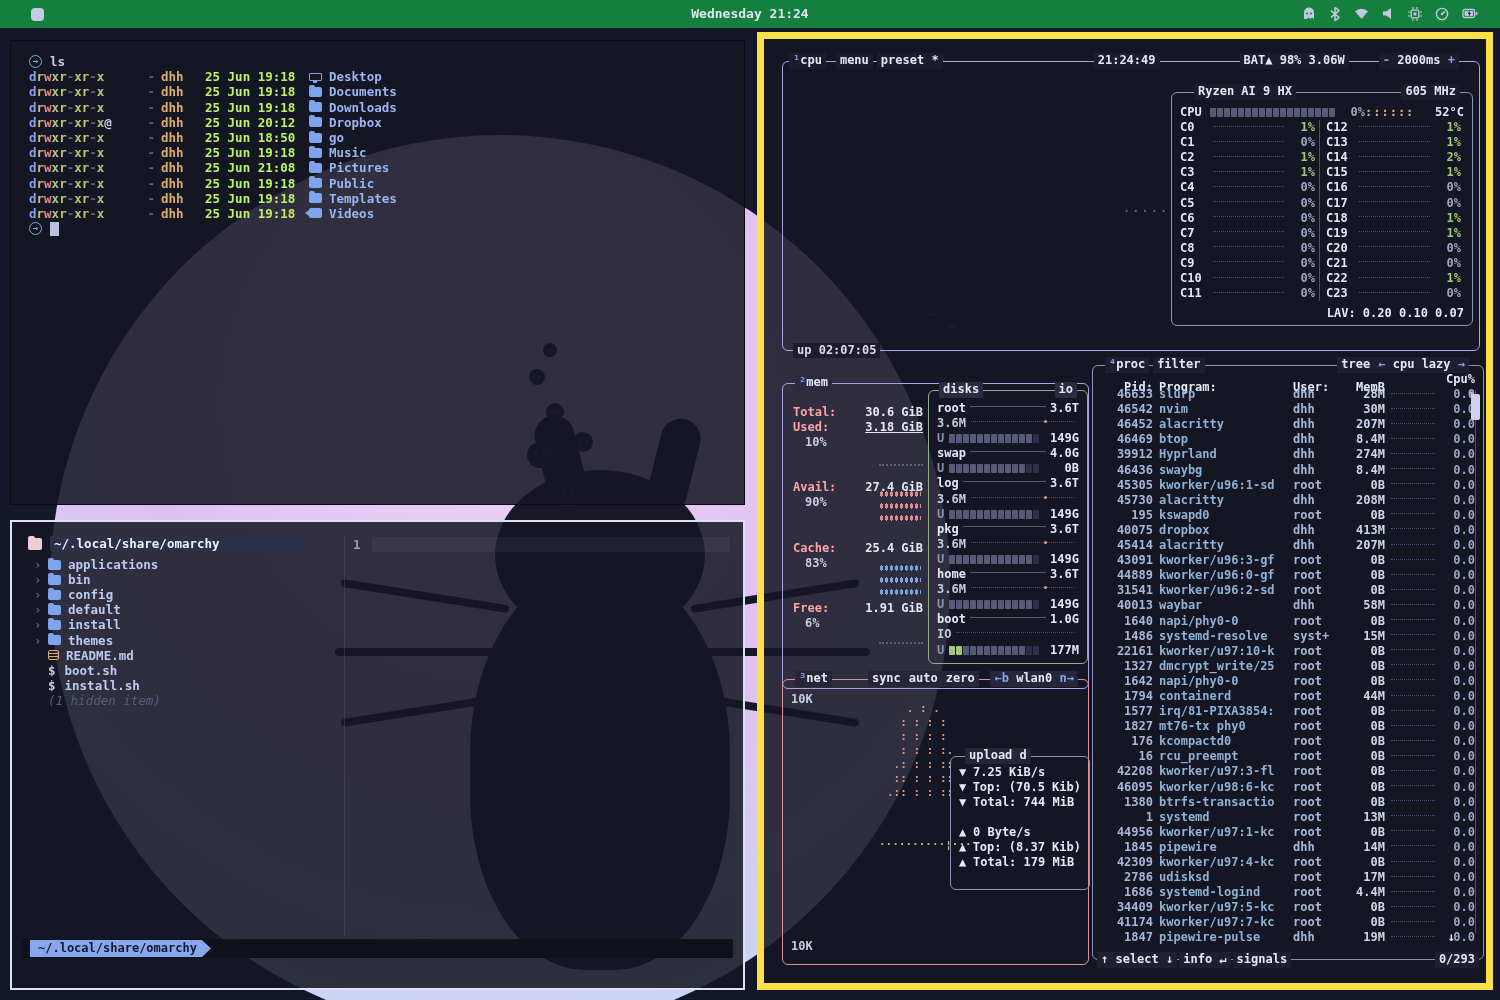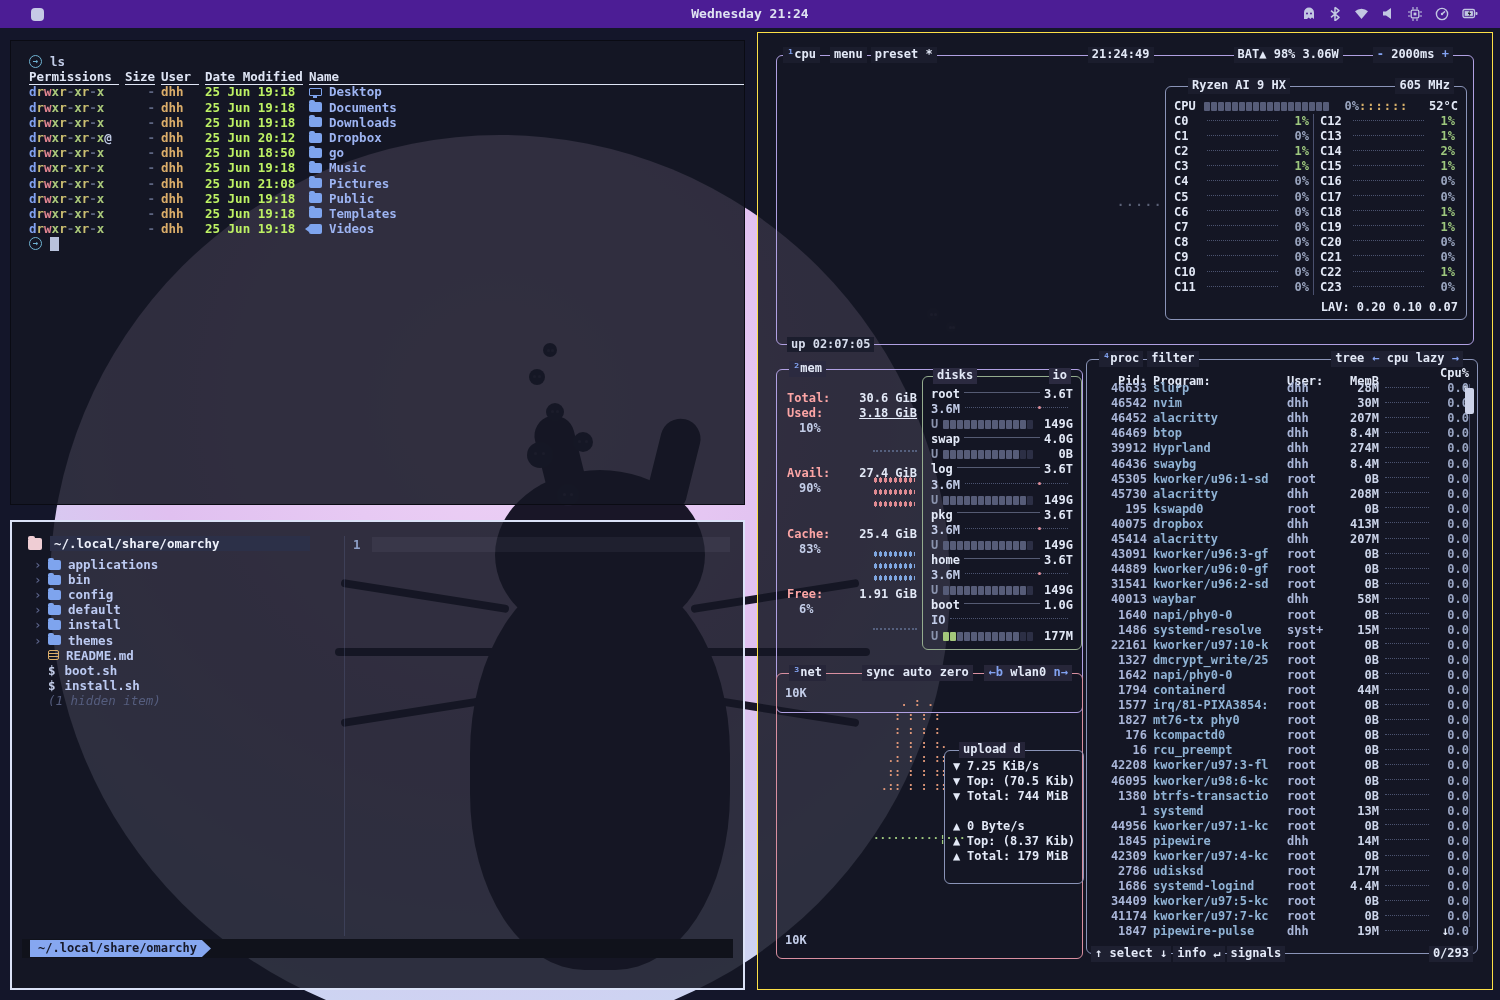--- a/index.html
+++ b/index.html
@@ -13,33 +13,33 @@
   .t-body{left:470px;top:570px;width:260px;height:400px;border-radius:46% 46% 44% 44%}
   .t-head{left:495px;top:470px;width:210px;height:170px}
   .t-ear{width:40px;height:86px;border-radius:20px 20px 8px 8px}
   .t-ear.l{left:540px;top:415px;transform:rotate(-14deg)}
   .t-ear.r{left:655px;top:418px;transform:rotate(14deg)}
   .whisker{position:absolute;height:8px;background:#191627;border-radius:5px}
   .sprite{position:absolute;background:#1e1b2e;border-radius:50%}
   .sprite i{position:absolute;width:3px;height:3px;border-radius:50%;background:#45415e;top:40%}
   .sprite i.a{left:25%}.sprite i.b{left:58%}
   
-  .topbar{position:absolute;left:0;top:0;width:1500px;height:28px;background:#4c1d95;z-index:30}
+  .topbar{position:absolute;left:0;top:0;width:1500px;height:28px;background:#15803d;z-index:30}
   .ws-dot{position:absolute;left:31px;top:8px;width:13px;height:13px;border-radius:4px;background:#c6c9e6}
   .clock{position:absolute;left:0;right:0;top:6px;text-align:center;color:#dfe3f2;
     font:700 13px "DejaVu Sans Mono",monospace}
   .tray{position:absolute;right:22px;top:6px;display:flex;gap:13px;align-items:center}
   .tray svg{display:block}
   
   .win{position:absolute;background:rgba(21,23,36,0.87);z-index:10;box-sizing:border-box}
   #term{left:10px;top:40px;width:735px;height:465px;border:1px solid #0a0b13;
     color:#c3cde8;font:700 12.5px/15.2px "DejaVu Sans Mono",monospace;padding:13px 0 0 18px}
   #yazi{left:10px;top:520px;width:735px;height:470px;border:2px solid #dbe2f7;
     color:#c3cde8;font:700 12.5px/15.1px "DejaVu Sans Mono",monospace;padding:14px 0 0 16px}
-  #btop{left:757px;top:32px;width:736px;height:958px;border:1px solid #fde047;
+  #btop{left:757px;top:32px;width:736px;height:958px;border:7px solid #fde047;
     color:#c3cde8;font:700 12px/15.1px "DejaVu Sans Mono",monospace}
   
   .pline{display:flex;align-items:center;gap:8px;height:15.2px}
   .pcircle{width:13px;height:13px;border:1.5px solid #6fb3d2;border-radius:50%;display:inline-flex;
     align-items:center;justify-content:center;color:#6fb3d2;font-size:9px;box-sizing:border-box}
   .cursor{display:inline-block;width:9px;height:14px;background:#b8c2dc}
   .lsgrid{display:grid;grid-template-columns:90px 30px 38px 98px auto;column-gap:6px;height:15.2px;align-items:center}
   .lsgrid .sz{text-align:right}
   .lsh span{border-bottom:1px solid #dfe5f5;color:#dfe5f5}
   .c-blue{color:#82a2f0}.c-yellow{color:#cabd70}.c-red{color:#e08490}.c-green{color:#a9c779}
@@ -71,21 +71,21 @@
   .ybar{position:absolute;left:10px;right:10px;bottom:30px;height:19px;background:#10121b;display:flex;align-items:center}
   .crumb{background:#86a7f0;color:#171928;font-weight:700;font-size:12px;height:17px;line-height:17px;
     padding:0 14px 0 8px;margin-left:8px;clip-path:polygon(0 0,calc(100% - 9px) 0,100% 50%,calc(100% - 9px) 100%,0 100%)}
   
   .panel{position:absolute;border:1px solid;border-radius:6px;box-sizing:border-box}
   .ptitle{position:absolute;left:6px;right:6px;top:-9px;display:flex;align-items:center;height:16px}
   .chip{padding:0 4px;white-space:nowrap;color:#e3e9f7}
   .key{color:#82a2f0}
   .sp{flex:0 0 auto}.fx{flex:1 1 auto}
   #cpuPanel{left:18px;top:22px;width:698px;height:290px;border-color:#b0a0e2;--chipbg:#1b1d2d}
-  #memPanel{left:18px;top:336px;width:307px;height:344px;border-color:#b0a0e2;--chipbg:#2b2a40}
+  #memPanel{left:18px;top:344px;width:307px;height:306px;border-color:#b0a0e2;--chipbg:#2b2a40}
   #disksBox{left:145px;top:6px;width:158px;height:272px;border-color:#94ac8e;--chipbg:#2b2a40;position:absolute;border:1px solid #94ac8e;border-radius:6px}
   #netPanel{left:18px;top:640px;width:307px;height:286px;border-color:#d98fa0;--chipbg:#272639}
   #procPanel{left:328px;top:326px;width:392px;height:595px;border-color:#8a94b8;--chipbg:#1e2031}
   #ryzenBox{position:absolute;left:388px;top:30px;width:300px;height:232px;border:1px solid #8a94b8;border-radius:6px;--chipbg:#1b1d2d}
   #upBox{position:absolute;left:167px;top:76px;width:138px;height:132px;border:1px solid #8a94b8;border-radius:6px;--chipbg:#252438}
   .chip{background:var(--chipbg)}
   .upchip{position:absolute;left:10px;bottom:-8px;background:var(--chipbg);padding:0 4px;color:#d6dcEC}
   
   .rrow{display:flex;align-items:center;height:15.1px;padding:0 8px}
   .rrow .lbl{width:30px;color:#e3e9f7}
@@ -239,27 +239,20 @@
           </svg>
         </span>
     </div>
   </div>
 
   <section id="term" class="win">
     <div class="pline">
       <span class="pcircle">→</span>
       <span>ls</span>
     </div>
-    <div class="lsgrid lsh" id="ls-header">
-        <span><span>Permissions</span></span>
-        <span class="sz"><span>Size</span></span>
-        <span><span>User</span></span>
-        <span><span>Date Modified</span></span>
-        <span><span>Name</span></span>
-      </div>
     <div id="ls-rows">
         <div class="lsgrid">
           <span><span class="c-blue">d</span><span class="c-yellow">r</span><span class="c-red">w</span><span class="c-green">x</span><span class="c-yellow">r</span><span class="c-dim">-</span><span class="c-green">x</span><span class="c-yellow">r</span><span class="c-dim">-</span><span class="c-green">x</span></span>
           <span class="sz c-dim">-</span>
           <span class="lsuser">dhh</span>
           <span class="lsdate">25 Jun 19:18</span>
           <span class="lsname">
             <span class="fi desktop"></span>
             <span>Desktop</span>
           </span>

